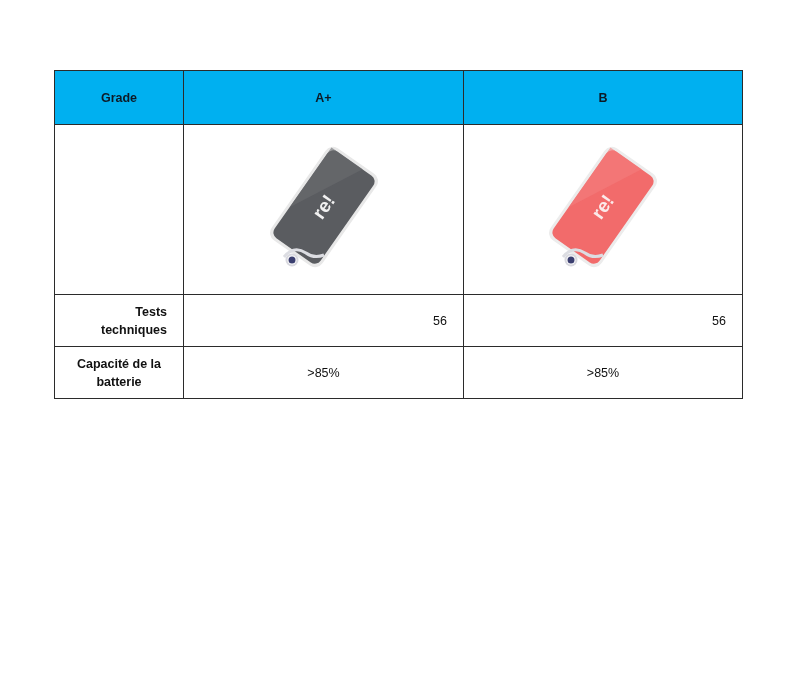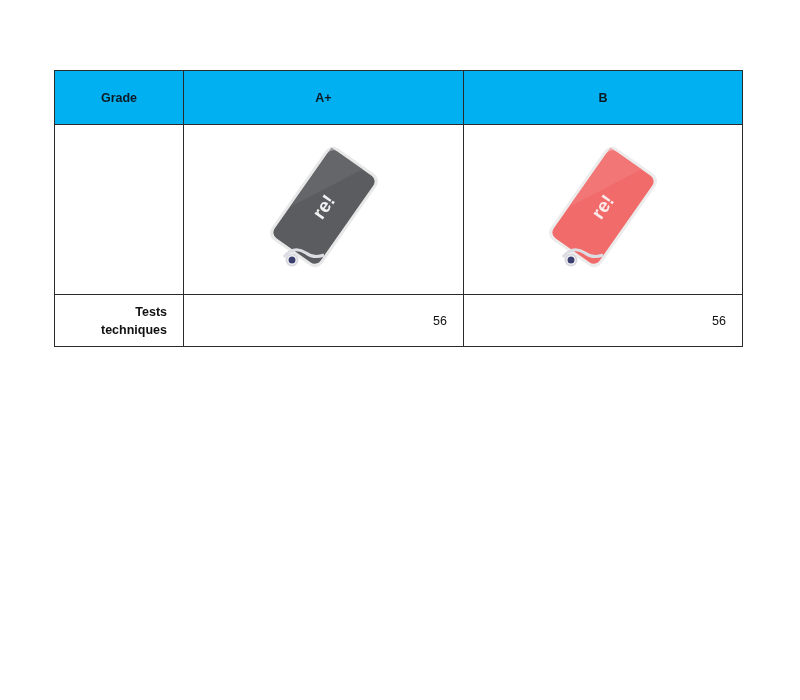--- a/index.html
+++ b/index.html
@@ -76,14 +76,19 @@
             <circle cx="38" cy="115" r="5.5" fill="none" stroke="#d8d8de" stroke-width="2"></circle>
           </svg>
         </div>
       </td>
     </tr>
     <tr class="r-tests">
       <td class="label">Tests techniques</td>
       <td>56</td>
       <td>56</td>
     </tr>
+    <tr class="r-cap">
+      <td class="label">Capacité de la batterie</td>
+      <td>&gt;85%</td>
+      <td>&gt;85%</td>
+    </tr>
   </tbody>
 </table>
 
 </body></html>

